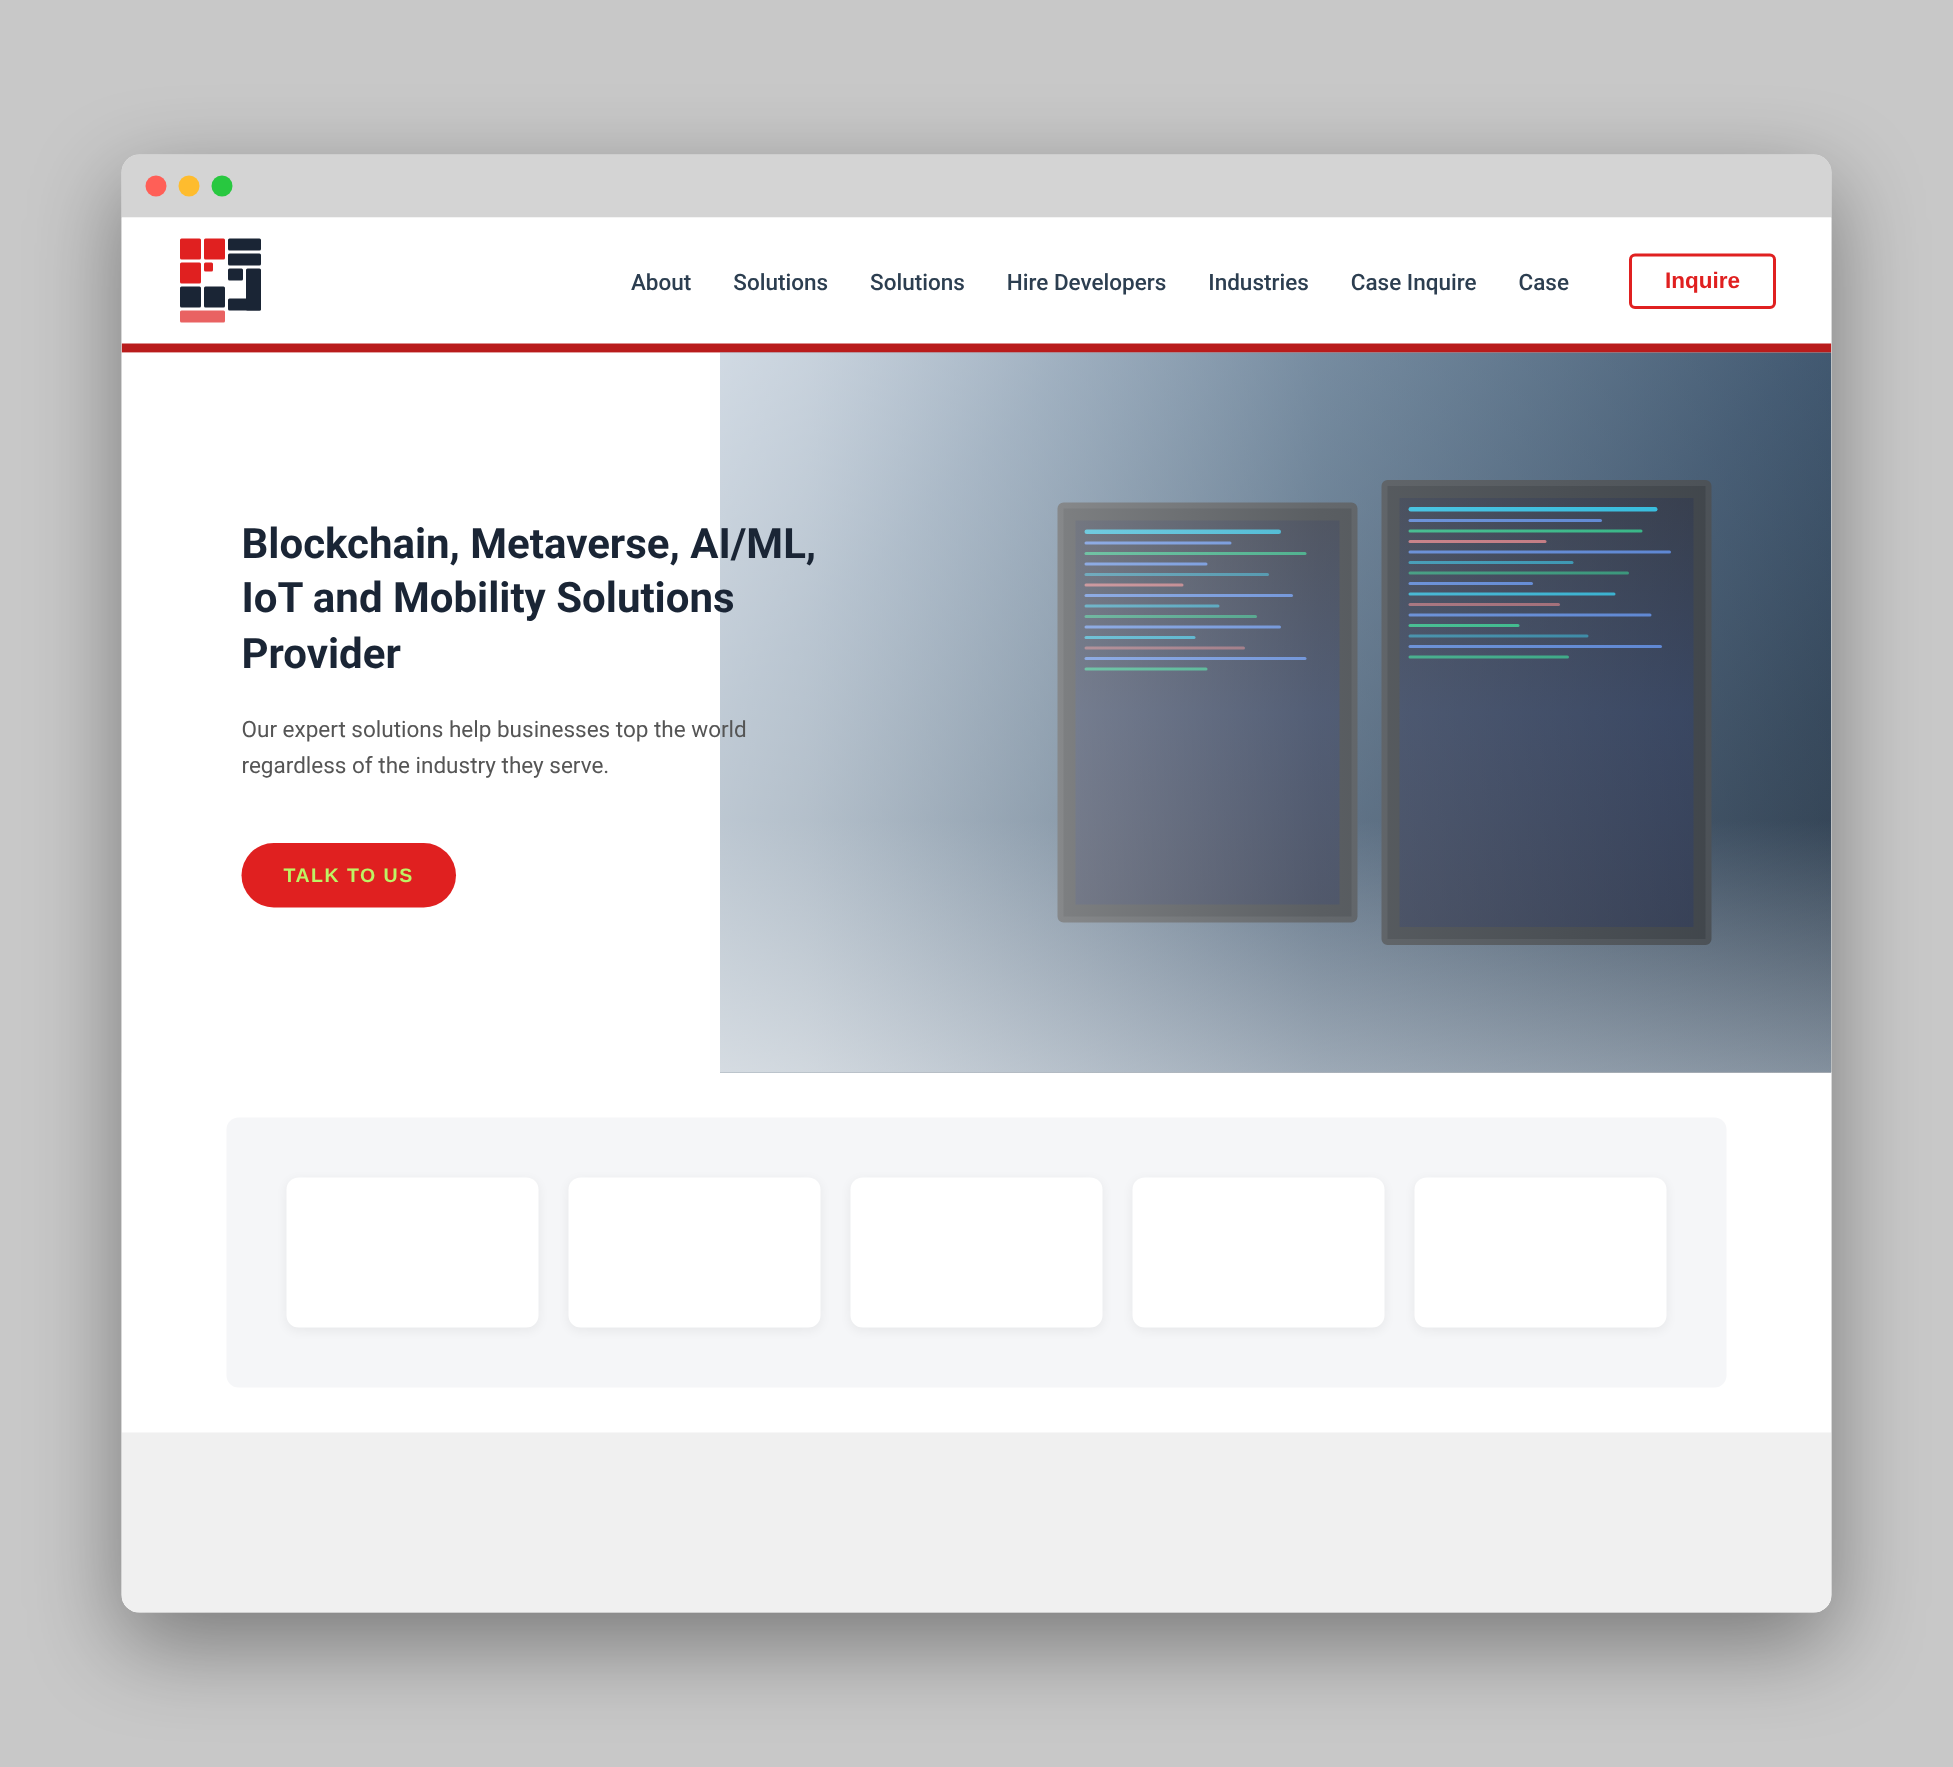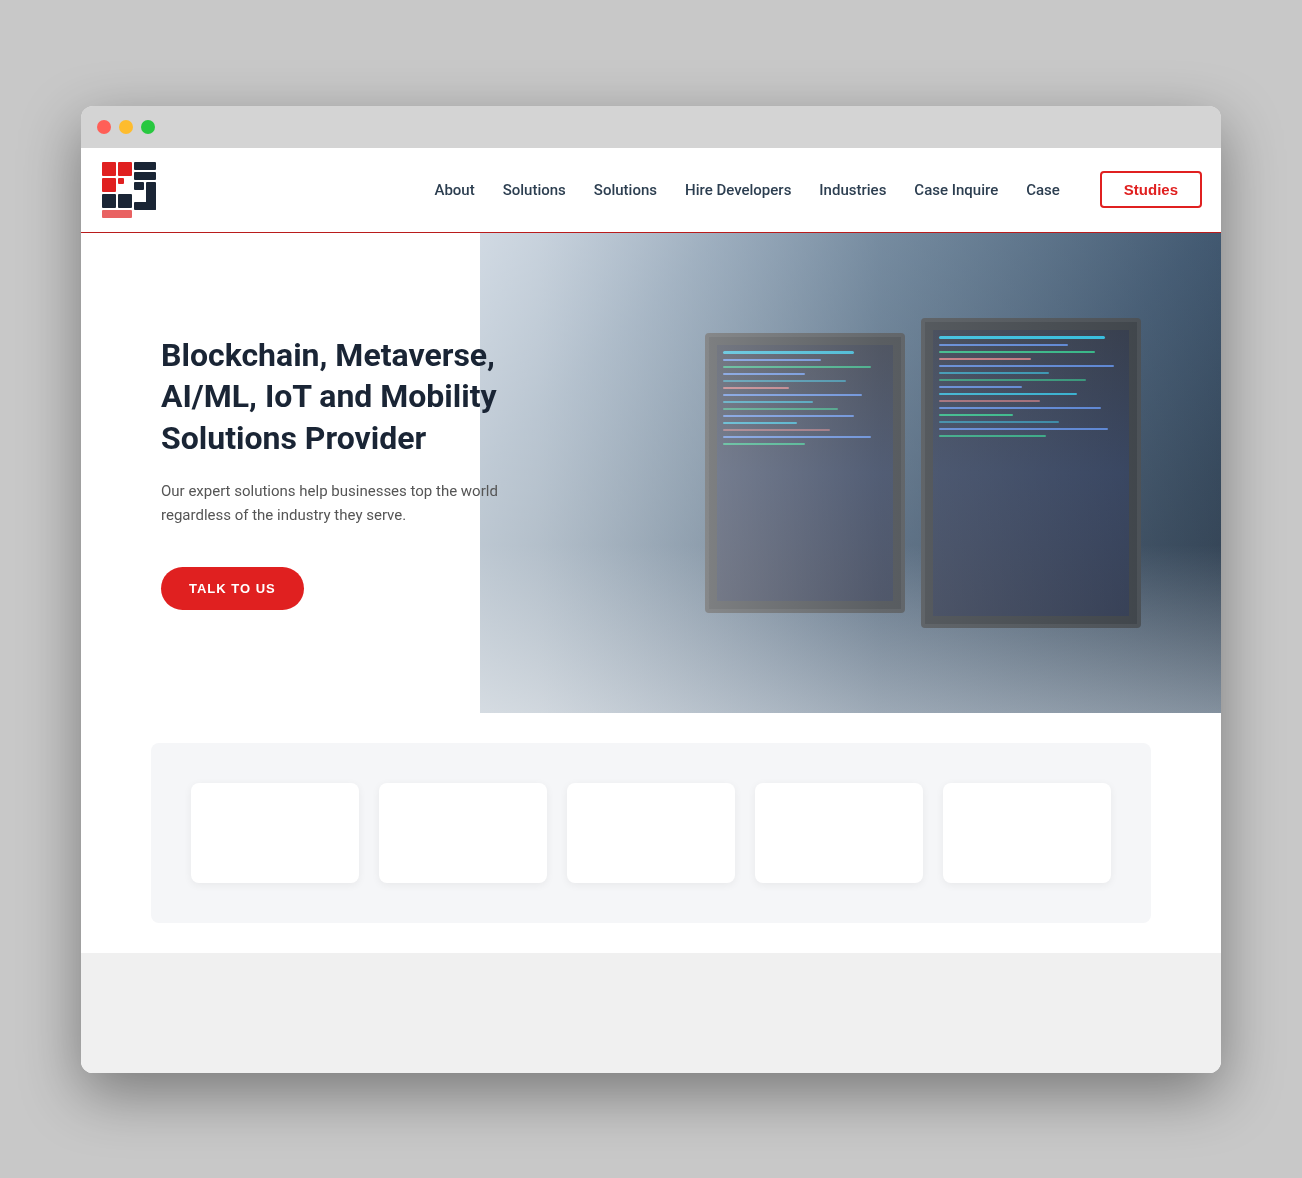--- a/index.html
+++ b/index.html
@@ -41,23 +41,23 @@
 
     .browser-content {
       background: #fff;
       overflow: hidden;
     }
 
     
     .navbar {
       display: flex;
       align-items: center;
-      padding: 12px 19px;
+      padding: 12px 37px;
       background: #fff;
-      border-bottom: 1px solid #b91c1c;
+      border-bottom: 6px solid #b91c1c;
     }
 
     .logo {
       display: flex;
       align-items: center;
       margin-right: auto;
     }
 
     .nav-links {
       display: flex;
@@ -119,38 +119,38 @@
     }
 
     .hero-content {
       position: relative;
       z-index: 2;
       padding: 60px 80px;
       max-width: 560px;
     }
 
     .hero-heading {
-      font-size: 32px;
+      font-size: 28px;
       font-weight: 700;
       color: #1a2535;
       line-height: 1.3;
       margin-bottom: 20px;
     }
 
     .hero-subtext {
       font-size: 15px;
       color: #555;
       line-height: 1.6;
       margin-bottom: 40px;
       max-width: 380px;
     }
 
     .cta-button {
       background: #e02020;
-      color: #ffffff;
+      color: #bef264;
       border: none;
       padding: 14px 28px;
       border-radius: 30px;
       font-size: 13px;
       font-weight: 700;
       letter-spacing: 1px;
       cursor: pointer;
       text-transform: uppercase;
     }
 
@@ -242,21 +242,21 @@
         <li>
           <a href="#">Industries</a>
         </li>
         <li>
           <a href="#">Case Inquire</a>
         </li>
         <li>
           <a href="#">Case</a>
         </li>
         <li>
-          <button class="inquire-btn">Studies</button>
+          <button class="inquire-btn">Inquire</button>
         </li>
       </ul>
     </nav>
 
     <section class="hero">
 
       <div class="hero-image-area">
 
         <div style="position:absolute; inset:0; background: linear-gradient(135deg, #8fa8c0 0%, #5a7a98 20%, #3a5a78 40%, #1e3a58 60%, #0d2035 80%, #060f1a 100%); opacity:0.8;"></div>
 

